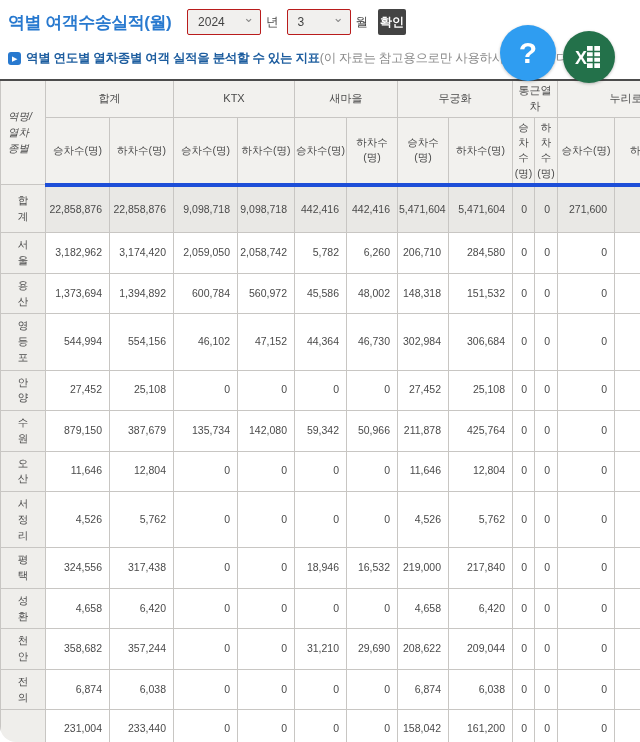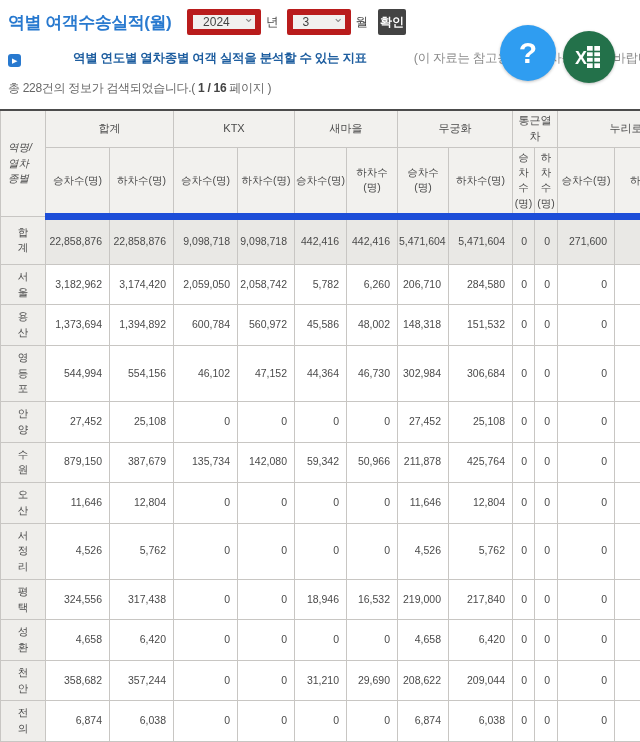--- a/index.html
+++ b/index.html
@@ -1,33 +1,33 @@
 <!DOCTYPE html>
 <html><head>
 <meta charset="utf-8">
 <style>
   * { margin:0; padding:0; box-sizing:border-box; }
   html,body { background:#fff; }
   body { font-family:"Liberation Sans","DejaVu Sans",sans-serif; }
-  .page { position:relative; width:640px; height:742px; overflow:hidden; background:#fff; }
+  .page { position:relative; width:640px; height:742px; overflow:hidden; background:#fff;border-radius:16px; }
 
   
   .topbar { display:flex; align-items:center; padding:9px 8px 0 8px; }
   .title { font-size:17px; font-weight:bold; color:#2879cf; margin-right:16px; letter-spacing:-0.5px; }
   .select-wrap { position:relative; display:inline-block; margin-right:5px; }
   .select-wrap::after { content:"⌄"; position:absolute; right:7px; top:1px; color:#888; font-size:13px; pointer-events:none; }
-  select { appearance:none; -webkit-appearance:none; background:#f1f0ee; border:6px solid #b91c1c; border-radius:2px;
+  select { appearance:none; -webkit-appearance:none; background:#f1f0ee; border:1px solid #b91c1c; border-radius:2px;
            height:26px; font-size:12px; color:#444; padding:0 22px 0 10px; font-family:inherit; }
   select.year { width:74px; } select.month { width:64px; }
   .unit { font-size:12.5px; color:#444; margin-right:8px; }
   .confirm { background:#434343; color:#fff; border:none; border-radius:2px; font-weight:bold; font-size:12px;
              height:26px; padding:0 2px; margin-left:2px; font-family:inherit; cursor:pointer; }
 
   
-  .infoline { display:flex; align-items:flex-end; padding:15px 8px 0 8px; font-size:12.5px; white-space:nowrap; letter-spacing:-0.3px;gap:47px; }
+  .infoline { display:flex; align-items:center; padding:15px 8px 0 8px; font-size:12.5px; white-space:nowrap; letter-spacing:-0.3px; }
   .bullet { width:13px; height:13px; background:#2879cf; border-radius:3px; color:#fff; font-size:7px;
             display:flex; align-items:center; justify-content:center; flex:none; margin-right:5px; }
   .info-strong { color:#1d5d9f; font-weight:bold; }
   .info-note { color:#8a8a8a; }
 
   
   .countline { padding:13px 8px 0 8px; font-size:12px; color:#666; letter-spacing:-0.3px; }
   .countline .page-num { font-weight:bold; color:#444; margin:0 3px; }
 
   
@@ -37,21 +37,21 @@
   .excel-fab { position:absolute; left:563px; top:31px; width:52px; height:52px; border-radius:50%;
                background:#23714a; display:flex; align-items:center; justify-content:center;
                box-shadow:0 1px 3px rgba(0,0,0,.25); cursor:pointer; z-index:5; }
 
   
   table { border-collapse:collapse; table-layout:fixed; width:694px; margin-top:12px; border-top:2px solid #4c4c4c; }
   th,td { border:1px solid #c8c6c3; font-weight:normal; overflow:hidden; }
   thead th { background:#f2f1ee; font-size:10.5px; color:#4a4a4a; text-align:center; padding:2px 1px;
              word-break:break-all; line-height:1.45; }
   thead th.group { font-size:11px; height:24px; }
-  thead tr.subrow th { height:46px; border-bottom:7px solid #1d4ed8;text-align:center; }
+  thead tr.subrow th { height:46px; border-bottom:4px solid #1d4ed8;text-align:center; }
   th.corner { vertical-align:middle; text-align:center;font-style:italic; }
   .corner-label { display:inline-block; width:30px; word-break:break-all; text-align:left; line-height:1.5; font-size:10.5px; }
   tbody tr { height:39px; }
   tbody tr.total { height:48px; }
   tbody th.station { background:#efeeeb; text-align:center; padding:4px 0; }
   .vlabel { display:inline-block; max-width:1.15em; word-break:break-all; line-height:1.5; font-size:10.5px; color:#4a4a4a; }
   tbody td { font-size:10.5px; color:#4a4a4a; text-align:right; padding:3px 7px 3px 1px; line-height:1.3; background:#fff; }
   tbody tr.total td { background:#e9e8e5;margin-top:32px; }
 </style>
 </head>
@@ -75,23 +75,20 @@
     <span class="unit">월</span>
     <button class="confirm">확인</button>
   </div>
 
   <div class="infoline">
     <span class="bullet">▶</span>
     <span class="info-strong">역별 연도별 열차종별 여객 실적을 분석할 수 있는 지표</span>
     <span class="info-note">(이 자료는 참고용으로만 사용하시기 바랍니다.)</span>
   </div>
 
-  <div class="countline">
-    <span>총 228건의 정보가 검색되었습니다.(</span><span class="page-num">1 / 16</span><span>페이지 )</span>
-  </div>
 
   <div class="help-fab">
     <span>?</span>
   </div>
   <div class="excel-fab">
     <svg viewBox="0 0 32 32" width="32" height="32" aria-hidden="true">
       <rect x="14" y="5" width="13" height="22" fill="#ffffff"></rect>
       <g stroke="#23714a" stroke-width="1.6">
         <line x1="14" y1="10.5" x2="27" y2="10.5"></line>
         <line x1="14" y1="16" x2="27" y2="16"></line>

